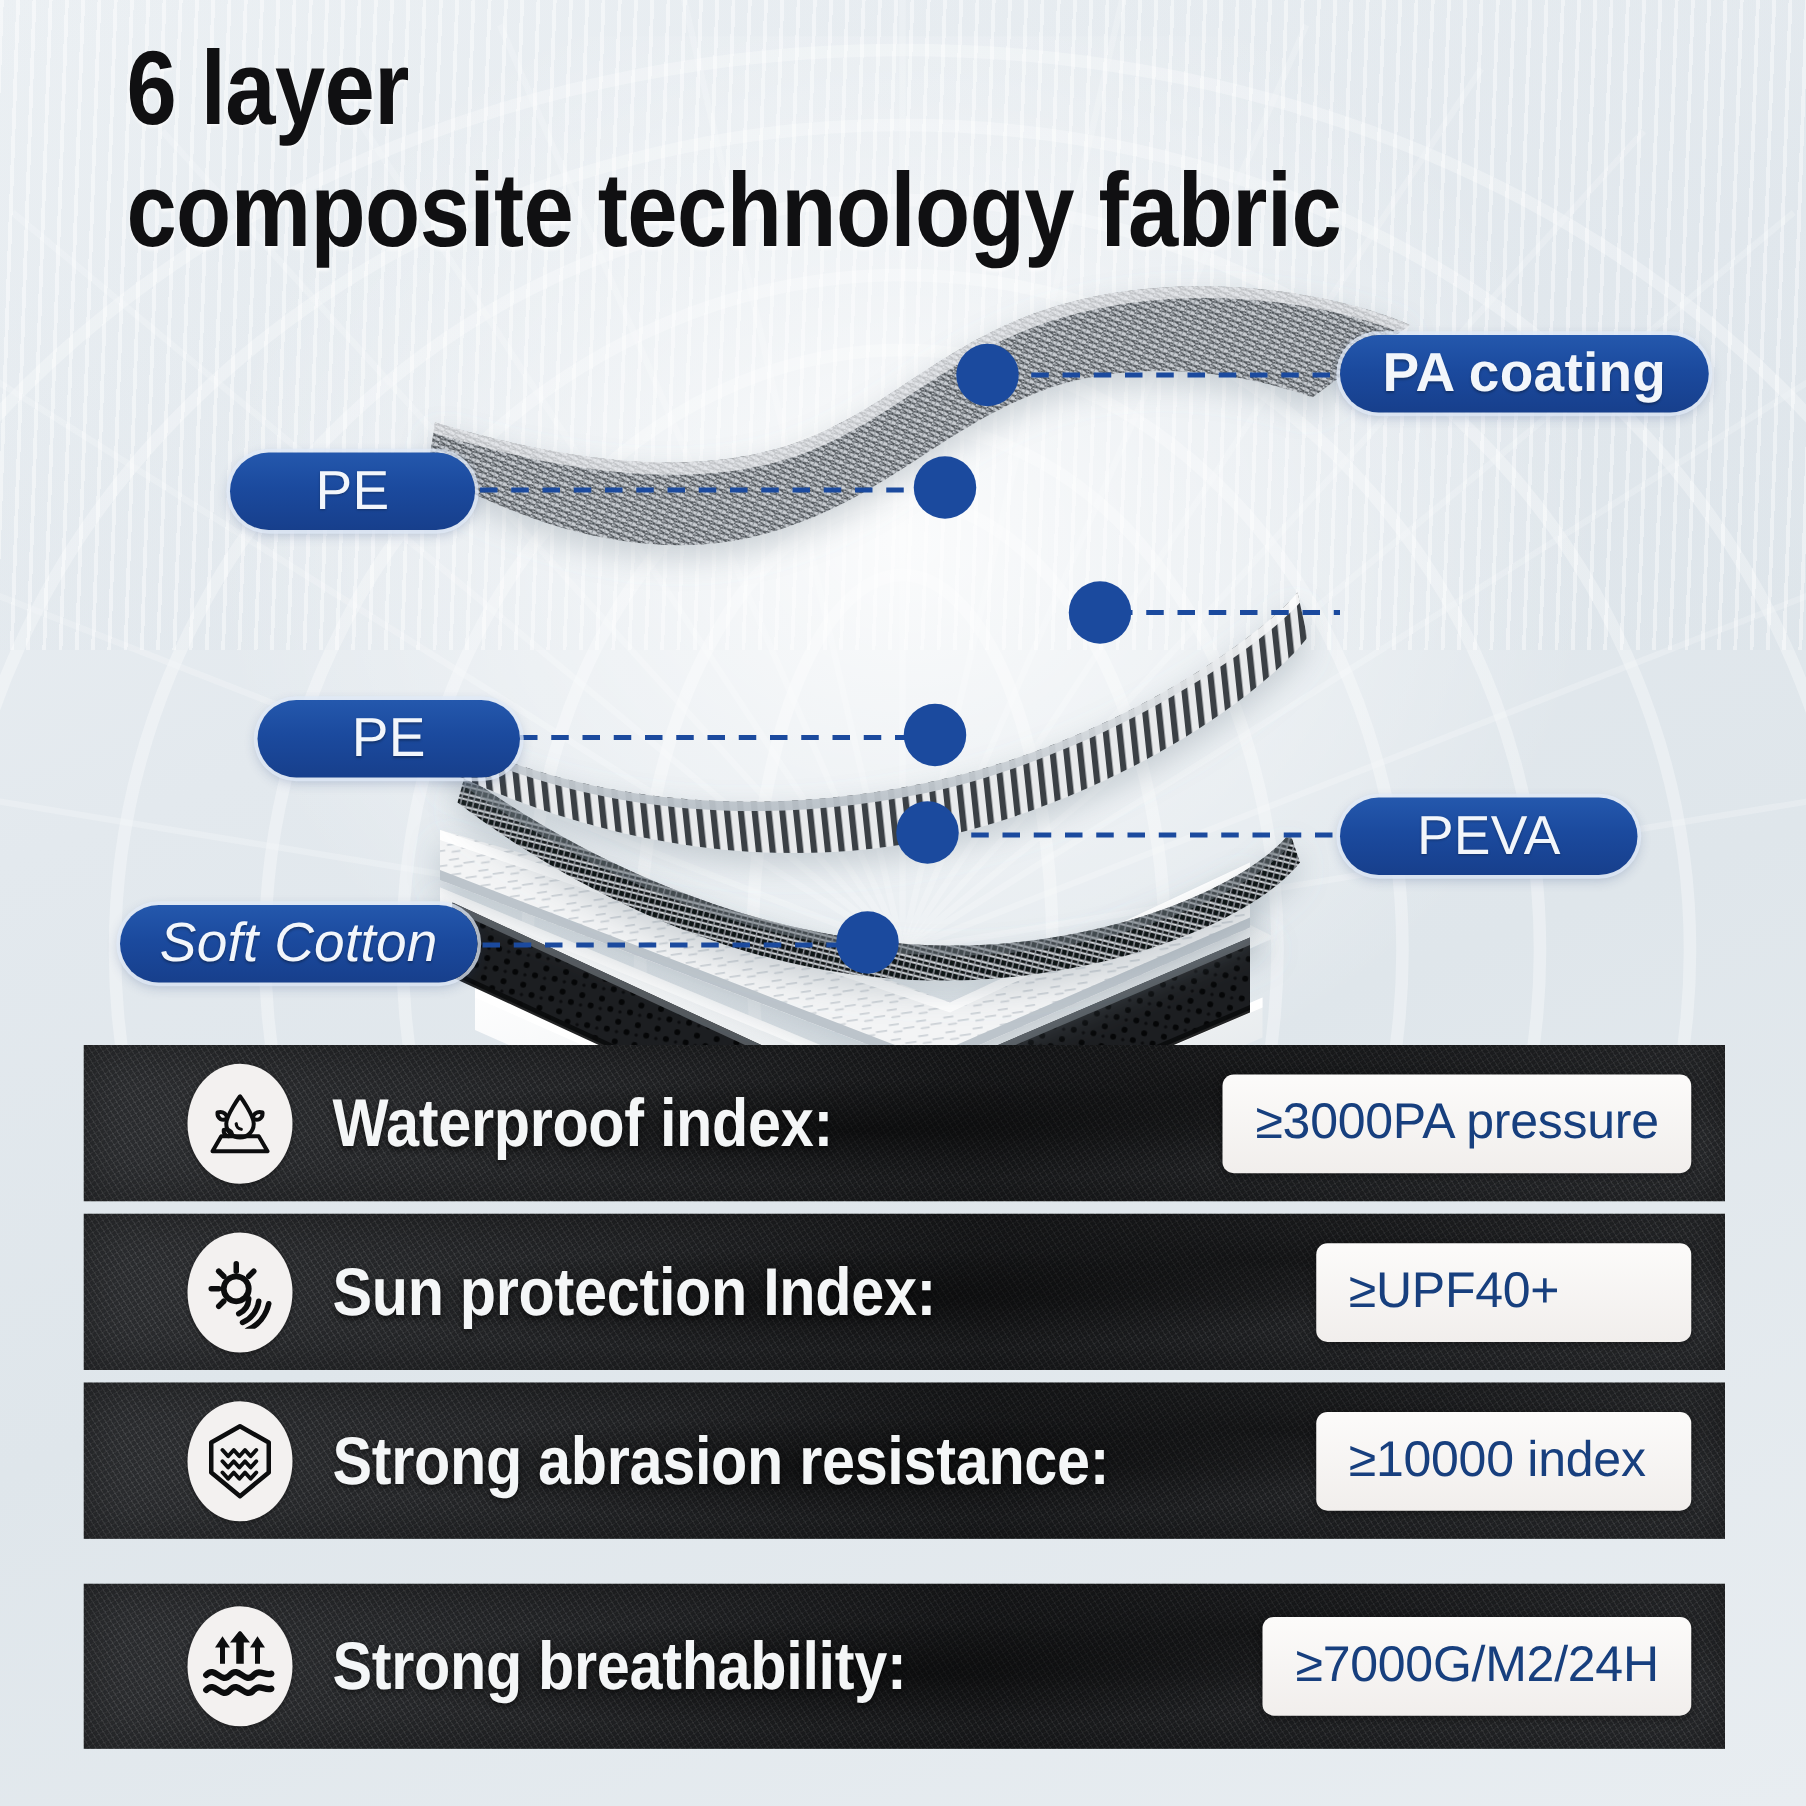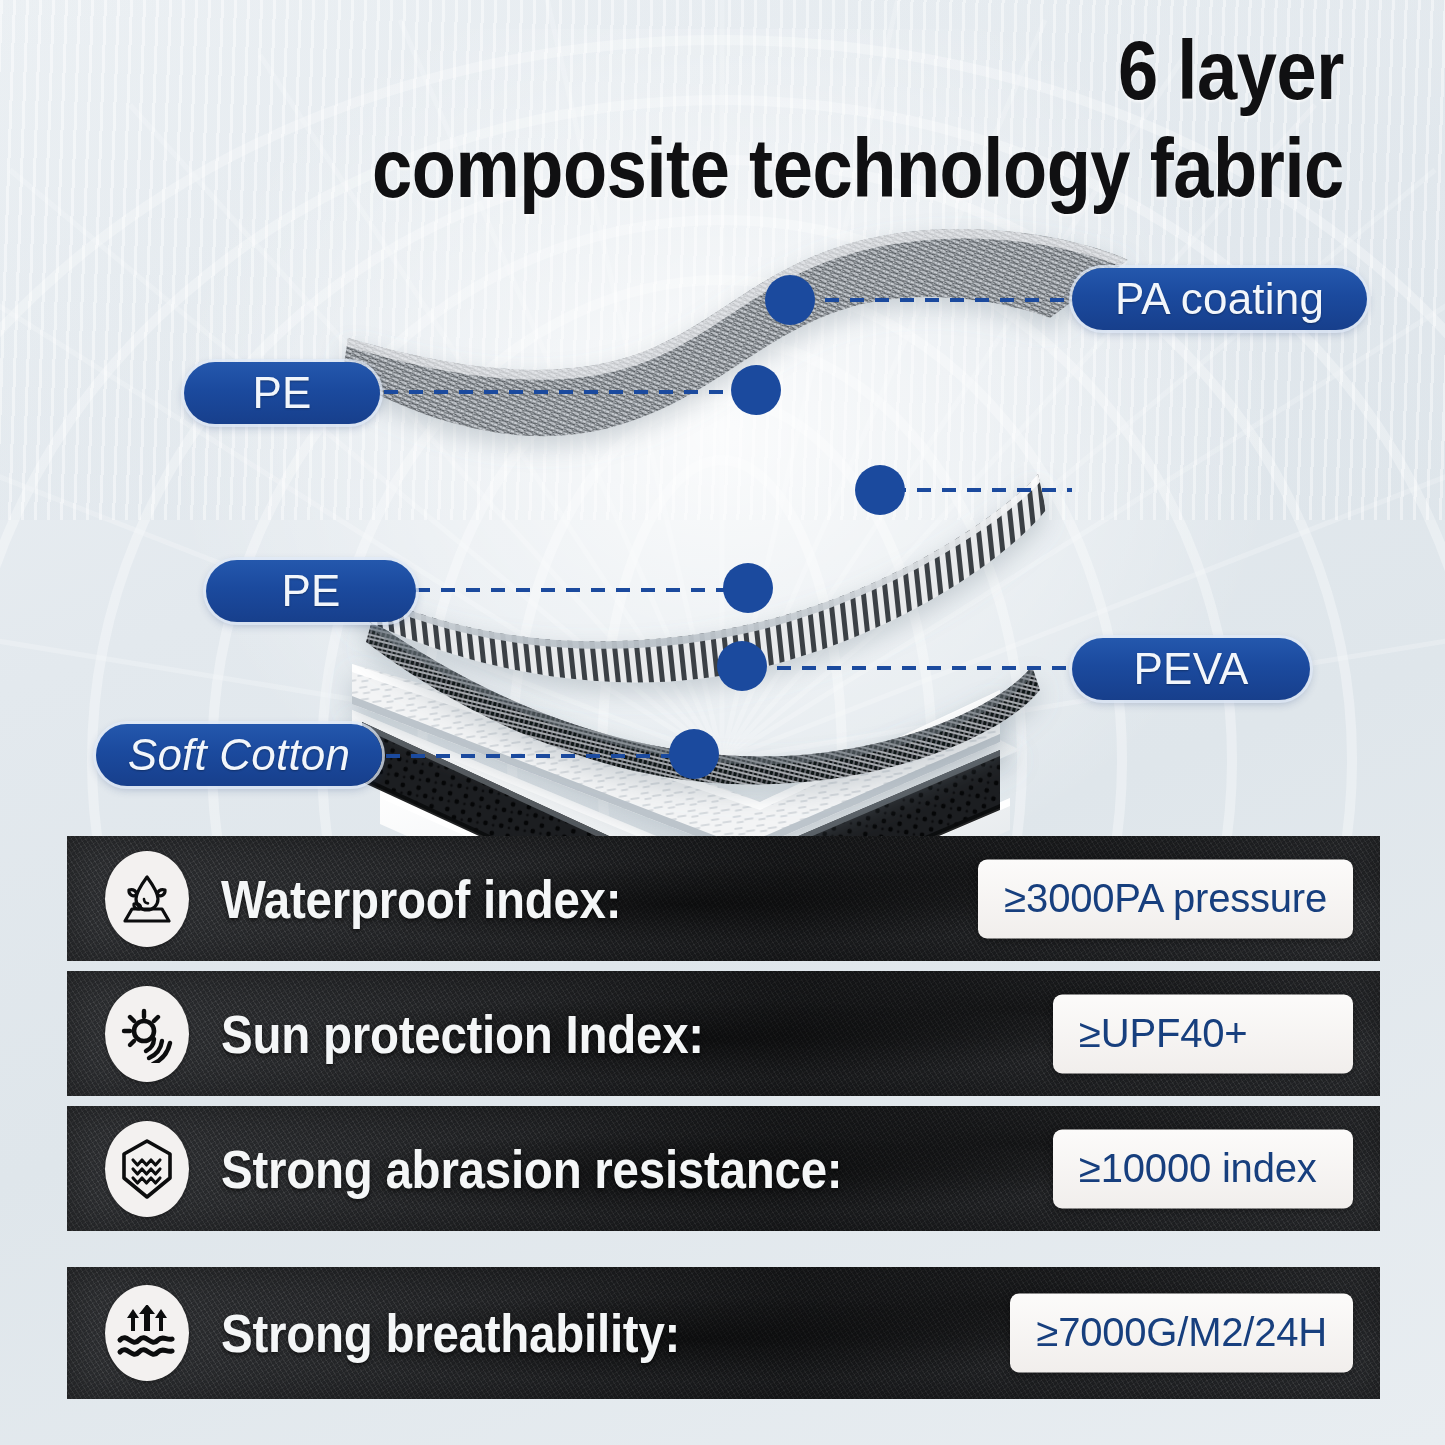--- a/index.html
+++ b/index.html
@@ -44,21 +44,21 @@
     left: 10%; top: 2%;
     width: 80%; height: 62%;
     background: radial-gradient(ellipse at 50% 45%, rgba(255,255,255,0.85) 0%, rgba(255,255,255,0.0) 68%);
   }
 
   
   .title-block {
     position: absolute;
     left: 0; right: 0;
     top: 28px;
-    text-align: right;
+    text-align: left;
     z-index: 20;
   }
   .title-line {
     display: block;
     color: #101012;
     font-weight: 700;
     font-family: "Liberation Sans Narrow", "Liberation Sans", sans-serif;
     letter-spacing: -0.5px;
     line-height: 1.0;
     text-shadow: 0 2px 3px rgba(255,255,255,0.75);
@@ -90,21 +90,21 @@
       0 3px 10px rgba(30,60,120,0.30);
     font-size: 44px;
     font-weight: 400;
     letter-spacing: 0.2px;
     text-shadow: 0 1px 2px rgba(0,0,0,0.30);
     white-space: nowrap;
     box-sizing: border-box;
     padding: 0 26px;
     height: 62px;
   }
-  .pill-pa      { left: 1072px; top: 268px; min-width: 295px; }
+  .pill-pa      { left: 1072px; top: 268px; min-width: 295px; font-weight: bold; }
   .pill-pe1     { left: 184px;  top: 362px; min-width: 196px; }
   .pill-alu     { left: 1072px; top: 464px; min-width: 295px; }
   .pill-pe2     { left: 206px;  top: 560px; min-width: 210px; }
   .pill-peva    { left: 1072px; top: 638px; min-width: 238px; }
   .pill-cotton  { left: 96px;   top: 724px; min-width: 286px; font-style: italic; }
 
   
   .features {
     position: absolute;
     left: 67px;
@@ -117,20 +117,21 @@
     height: 125px;
     margin-bottom: 10px;
     overflow: hidden;
     background-color: #2e3033;
     background-image:
       repeating-linear-gradient(58deg, rgba(255,255,255,0.055) 0px, rgba(255,255,255,0.055) 1px, rgba(0,0,0,0.14) 1px, rgba(0,0,0,0.14) 4px),
       repeating-linear-gradient(148deg, rgba(255,255,255,0.035) 0px, rgba(255,255,255,0.035) 1px, rgba(0,0,0,0.10) 1px, rgba(0,0,0,0.10) 4px);
     display: flex;
     align-items: center;
     box-shadow: inset 0 0 40px rgba(0,0,0,0.45);
+    padding-left: 45px;
   }
   .frow:last-child { margin-bottom: 0; height: 132px; margin-top: 36px; }
   .frow .shade {
     position: absolute;
     inset: 0;
     background:
       radial-gradient(ellipse at 47% 55%, rgba(0,0,0,0.55) 0%, rgba(0,0,0,0.0) 42%),
       radial-gradient(ellipse at 72% 30%, rgba(0,0,0,0.40) 0%, rgba(0,0,0,0.0) 38%),
       linear-gradient(90deg, rgba(255,255,255,0.04) 0%, rgba(0,0,0,0.30) 55%, rgba(255,255,255,0.02) 100%);
     pointer-events: none;

